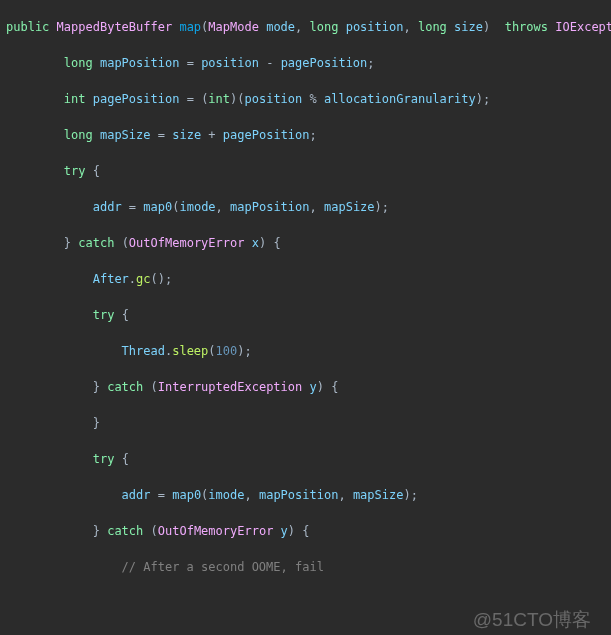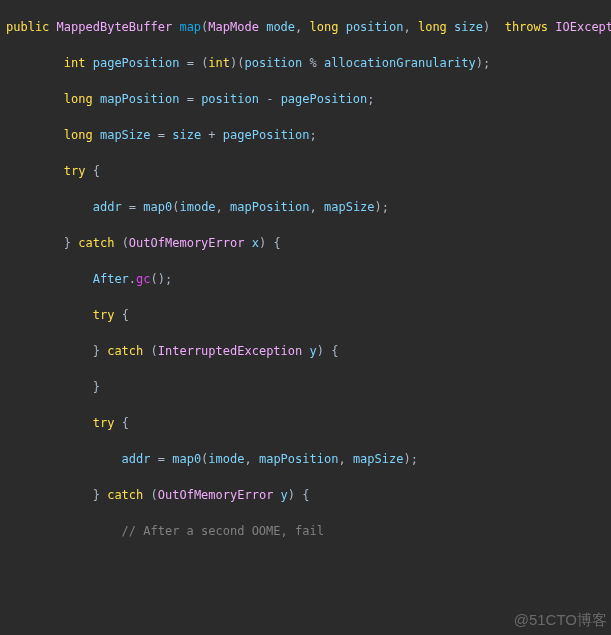--- a/index.html
+++ b/index.html
@@ -13,54 +13,55 @@
     line-height: 18px;
     color: #a9b7c6;
     overflow: hidden;
     position: relative;
   }
   .editor {
     padding: 0 6px 0 6px;
     white-space: pre;
   }
   .header { color: #56b587; }
-  .kw   { color: #fde047; margin-top: 18px; }     
+  .kw   { color: #86efac; margin-top: 18px; }     
   .type { color: #f0abfc; }
   .id   { color: #7dd3fc; }
   .fn   { color: #0ea5e9; }
   .num  { color: #6897bb; }
   .cmt  { color: #808080; }
   .op   { color: #a9b7c6; }
   .pun  { color: #a9b7c6; }
-  .call { color: #d946ef; }
+  .call { color: #bef264; }
   .watermark {
     position: absolute;
-    right: 4px;
+    right: 20px;
     bottom: 6px;
     color: #7e7e7e;
     font-family: sans-serif;
-    font-size: 15px;
+    font-size: 19px;
     opacity: 0.75;
     pointer-events: none;
   }
   pre.line { margin: 0; }
 </style>
 </head>
 <body>
 
 <div class="editor">
 <pre class="line"><span class="kw">public</span> <span class="type">MappedByteBuffer</span> <span class="fn">map</span><span class="pun">(</span><span class="type">MapMode</span> <span class="id">mode</span><span class="pun">,</span> <span class="kw">long</span> <span class="id">position</span><span class="pun">,</span> <span class="kw">long</span> <span class="id">size</span><span class="pun">)</span>  <span class="kw">throws</span> <span class="type">IOException</span> </pre>
+<pre class="line">        <span class="kw">long</span> <span class="id">mapPosition</span> <span class="op">=</span> <span class="id">position</span> <span class="op">-</span> <span class="id">pagePosition</span><span class="pun">;</span></pre>
 <pre class="line">        <span class="kw">int</span> <span class="id">pagePosition</span> <span class="op">=</span> <span class="pun">(</span><span class="kw">int</span><span class="pun">)(</span><span class="id">position</span> <span class="op">%</span> <span class="id">allocationGranularity</span><span class="pun">);</span></pre>
-<pre class="line">        <span class="kw">long</span> <span class="id">mapPosition</span> <span class="op">=</span> <span class="id">position</span> <span class="op">-</span> <span class="id">pagePosition</span><span class="pun">;</span></pre>
 <pre class="line">        <span class="kw">long</span> <span class="id">mapSize</span> <span class="op">=</span> <span class="id">size</span> <span class="op">+</span> <span class="id">pagePosition</span><span class="pun">;</span></pre>
 <pre class="line">        <span class="kw">try</span> <span class="pun">{</span></pre>
 <pre class="line">            <span class="id">addr</span> <span class="op">=</span> <span class="id">map0</span><span class="pun">(</span><span class="id">imode</span><span class="pun">,</span> <span class="id">mapPosition</span><span class="pun">,</span> <span class="id">mapSize</span><span class="pun">);</span></pre>
 <pre class="line">        <span class="pun">}</span> <span class="kw">catch</span> <span class="pun">(</span><span class="type">OutOfMemoryError</span> <span class="id">x</span><span class="pun">)</span> <span class="pun">{</span></pre>
 <pre class="line">            <span class="id">After</span><span class="pun">.</span><span class="call">gc</span><span class="pun">();</span></pre>
 <pre class="line">            <span class="kw">try</span> <span class="pun">{</span></pre>
+<pre class="line">                <span class="id">Thread</span><span class="pun">.</span><span class="call">sleep</span><span class="pun">(</span><span class="num">100</span><span class="pun">);</span></pre>
 <pre class="line">            <span class="pun">}</span> <span class="kw">catch</span> <span class="pun">(</span><span class="type">InterruptedException</span> <span class="id">y</span><span class="pun">)</span> <span class="pun">{</span></pre>
 <pre class="line">            <span class="pun">}</span></pre>
 <pre class="line">            <span class="kw">try</span> <span class="pun">{</span></pre>
 <pre class="line">                <span class="id">addr</span> <span class="op">=</span> <span class="id">map0</span><span class="pun">(</span><span class="id">imode</span><span class="pun">,</span> <span class="id">mapPosition</span><span class="pun">,</span> <span class="id">mapSize</span><span class="pun">);</span></pre>
 <pre class="line">            <span class="pun">}</span> <span class="kw">catch</span> <span class="pun">(</span><span class="type">OutOfMemoryError</span> <span class="id">y</span><span class="pun">)</span> <span class="pun">{</span></pre>
 <pre class="line">                <span class="cmt">// After a second OOME, fail</span></pre>
 
 
 
 

